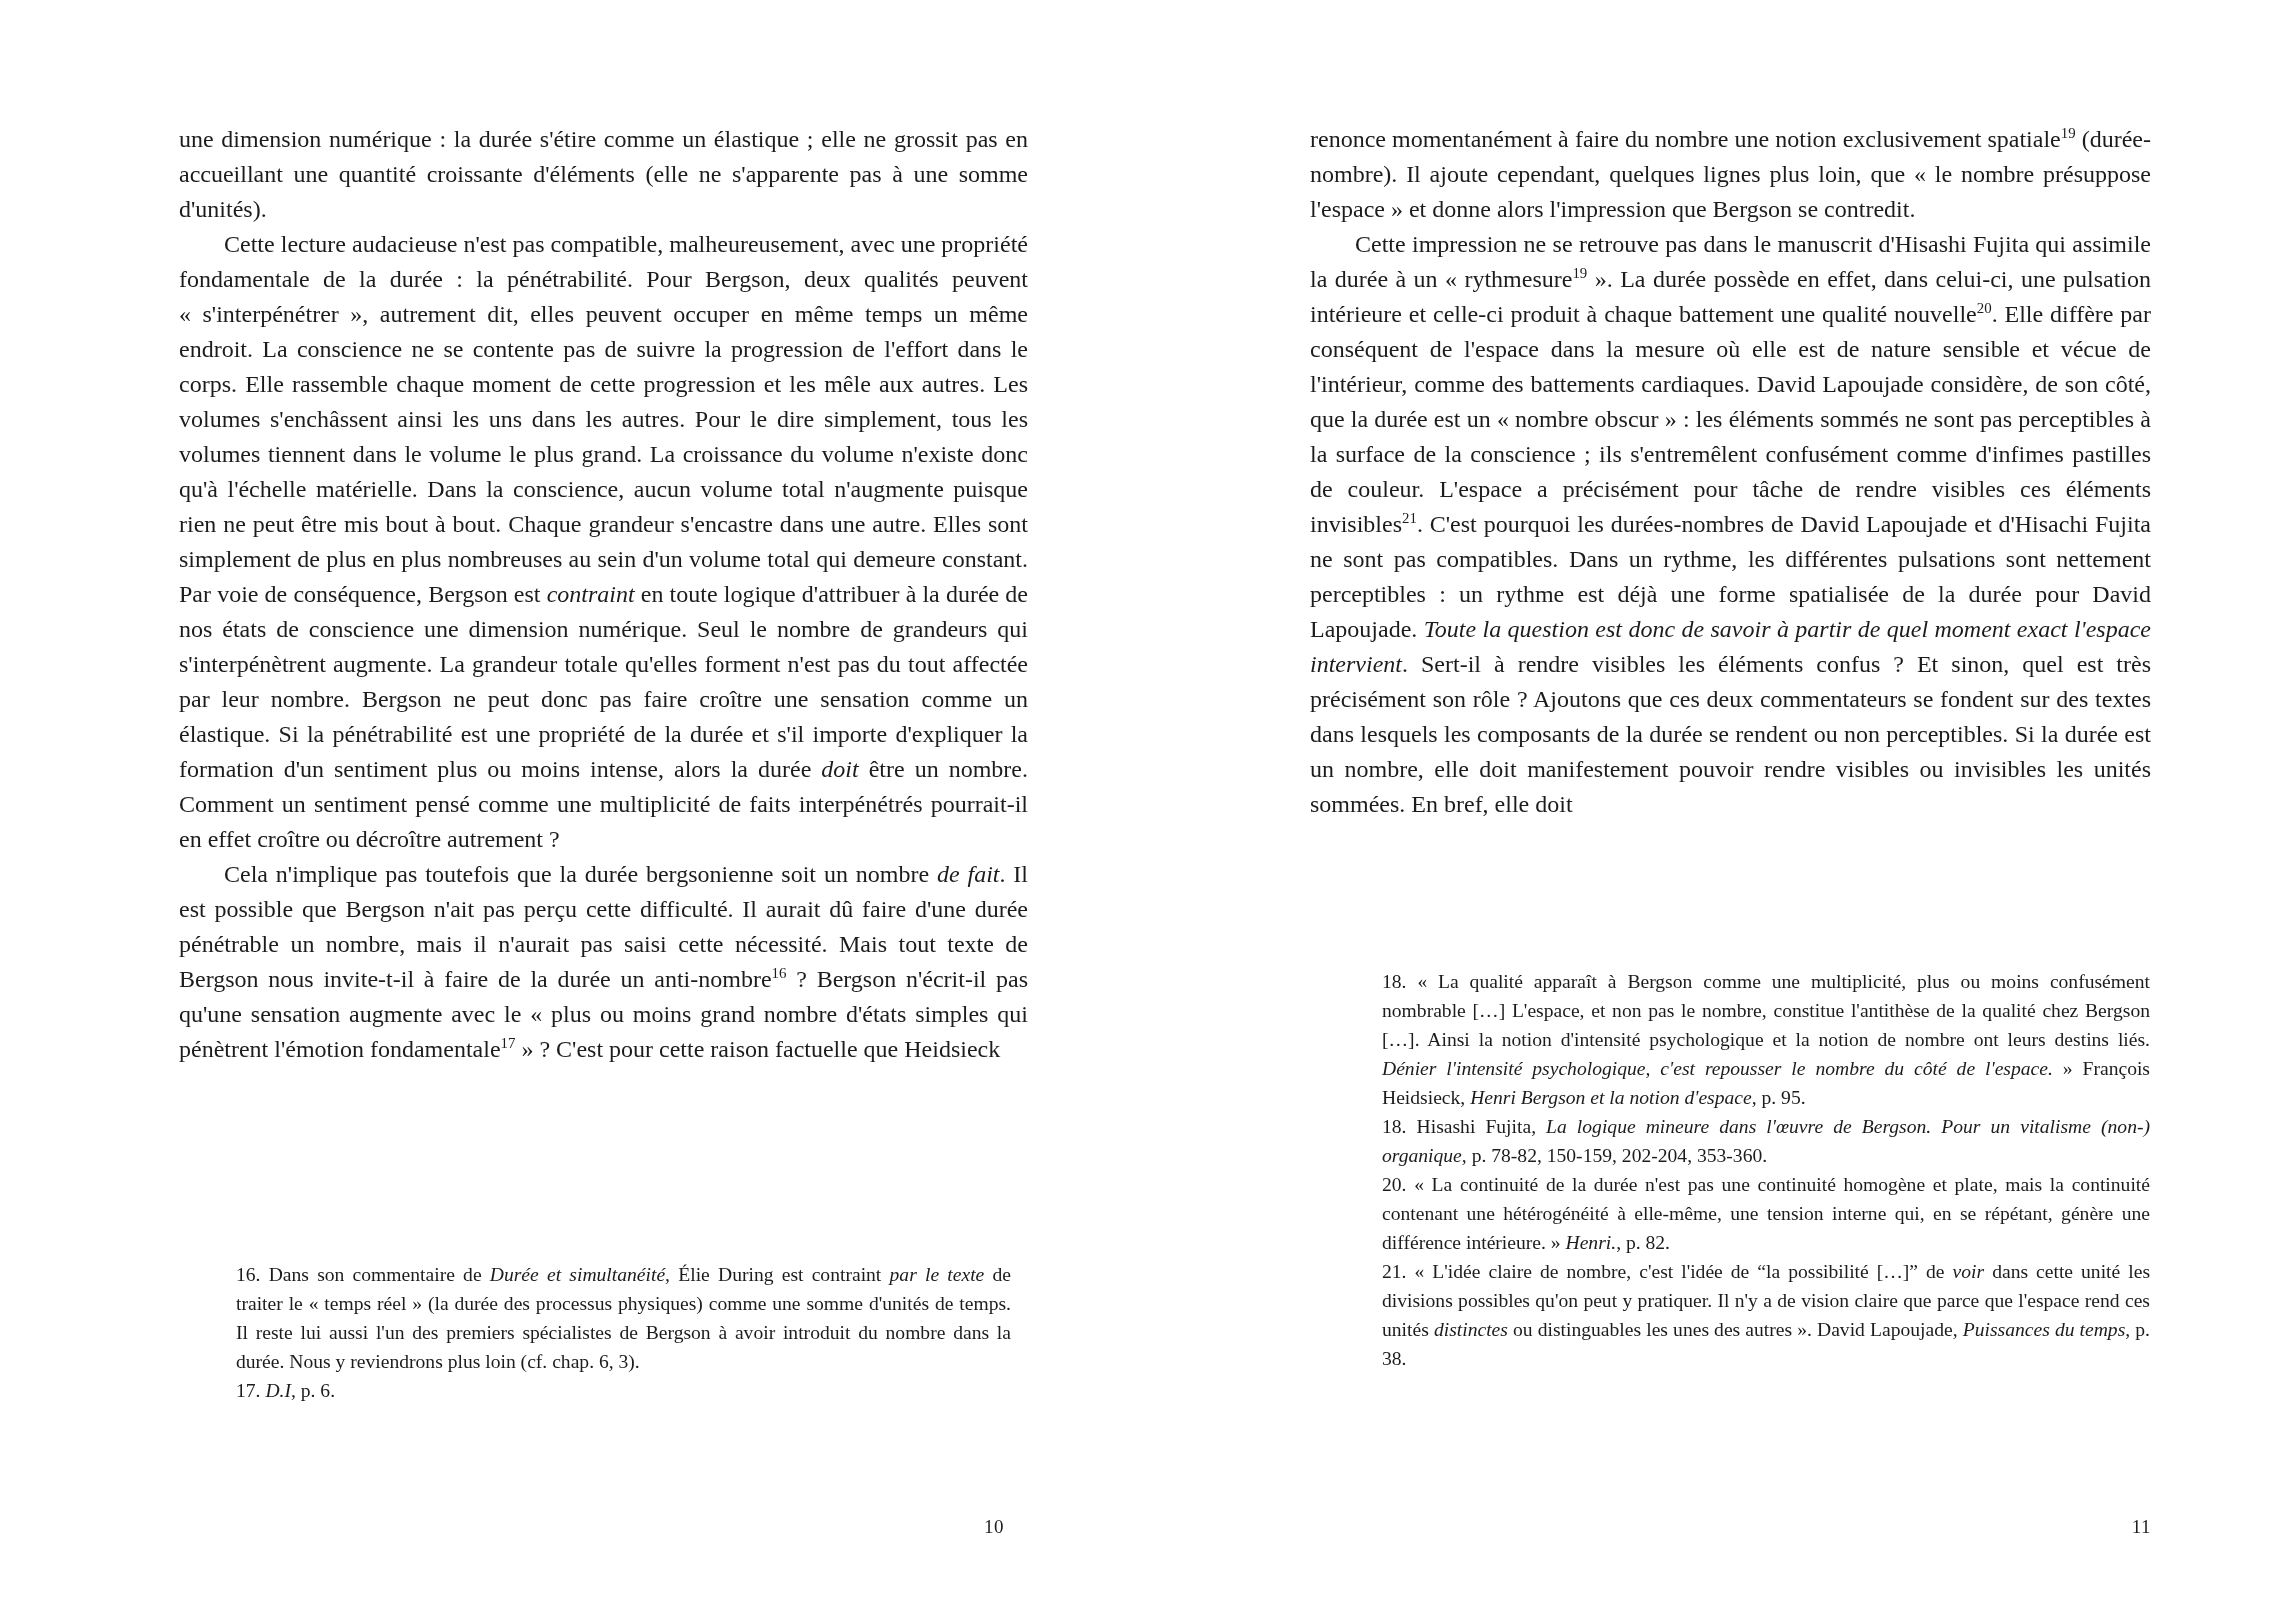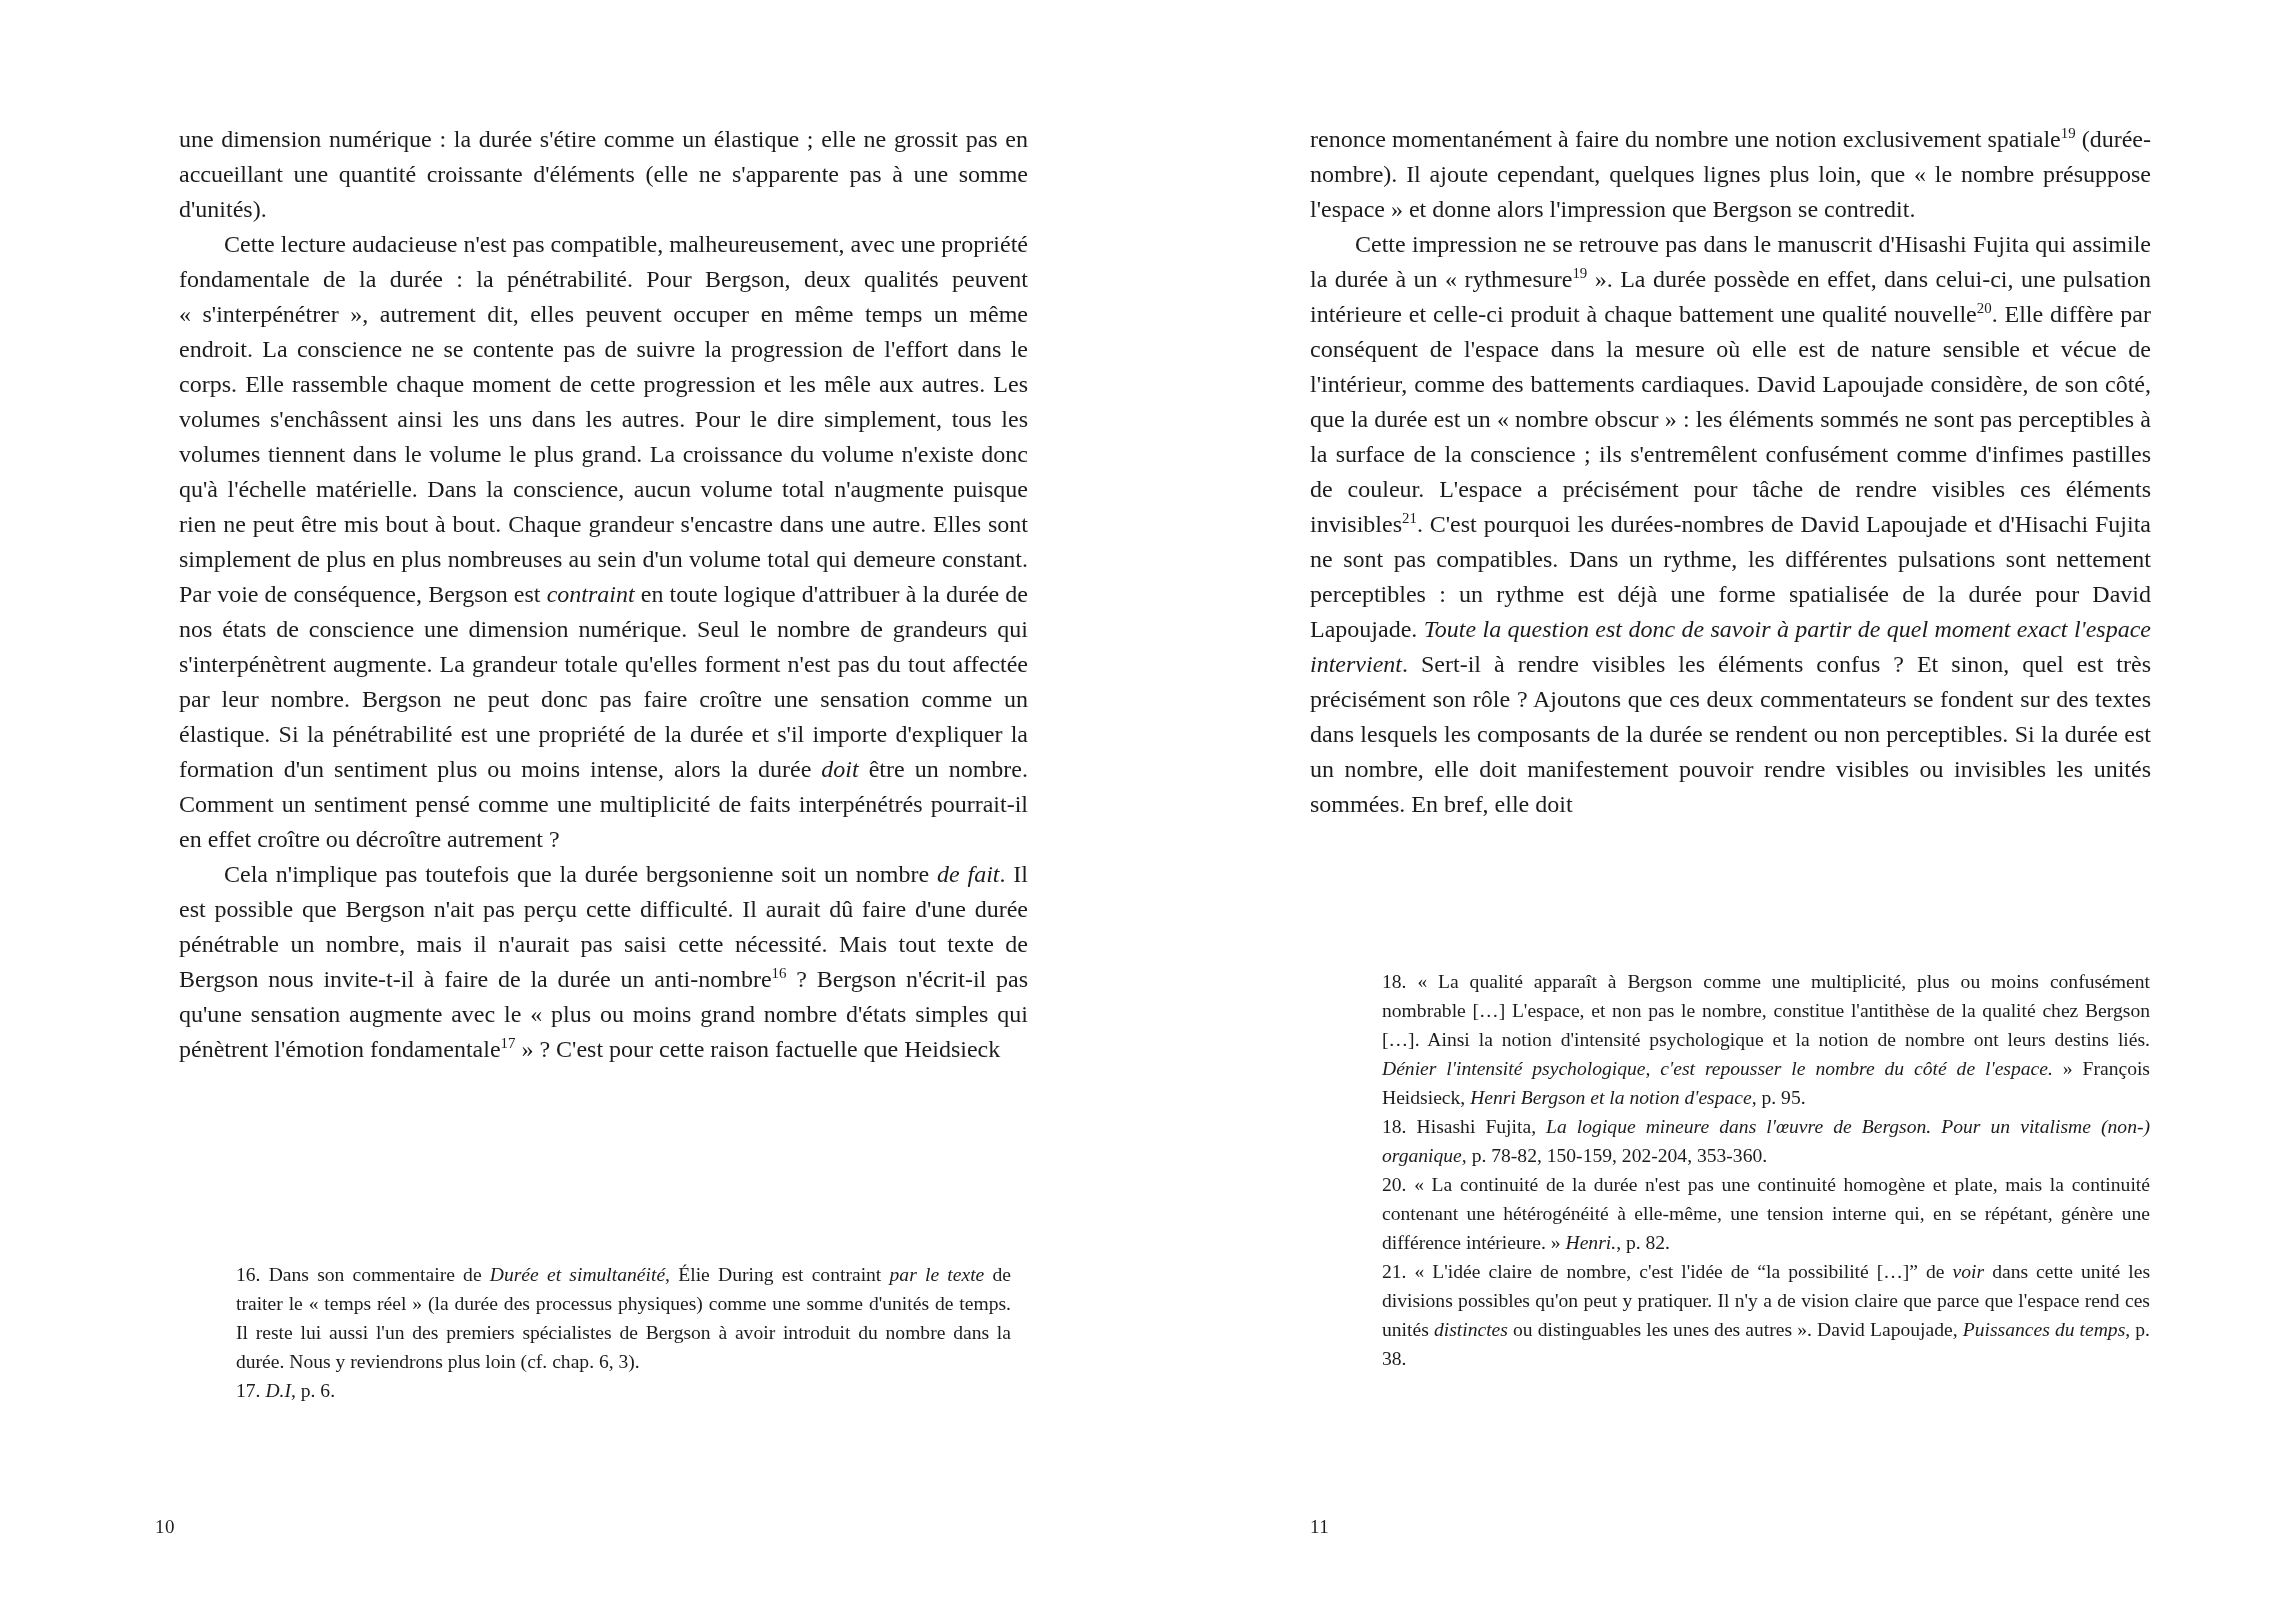--- a/index.html
+++ b/index.html
@@ -51,21 +51,21 @@
 
   sup {
     font-size: 0.62em;
     line-height: 0;
     vertical-align: super;
   }
 
   .page-number {
     position: absolute;
     top: 1516px;
-    text-align: left;
+    text-align: right;
     font-size: 19px;
     letter-spacing: 0.5px;
   }
   .page-left  .page-number { left: 155px; width: 849px; }
   .page-right .page-number { left: 167px; width: 841px; }
 </style>
 </head>
 <body>
 
 <div class="spread">

